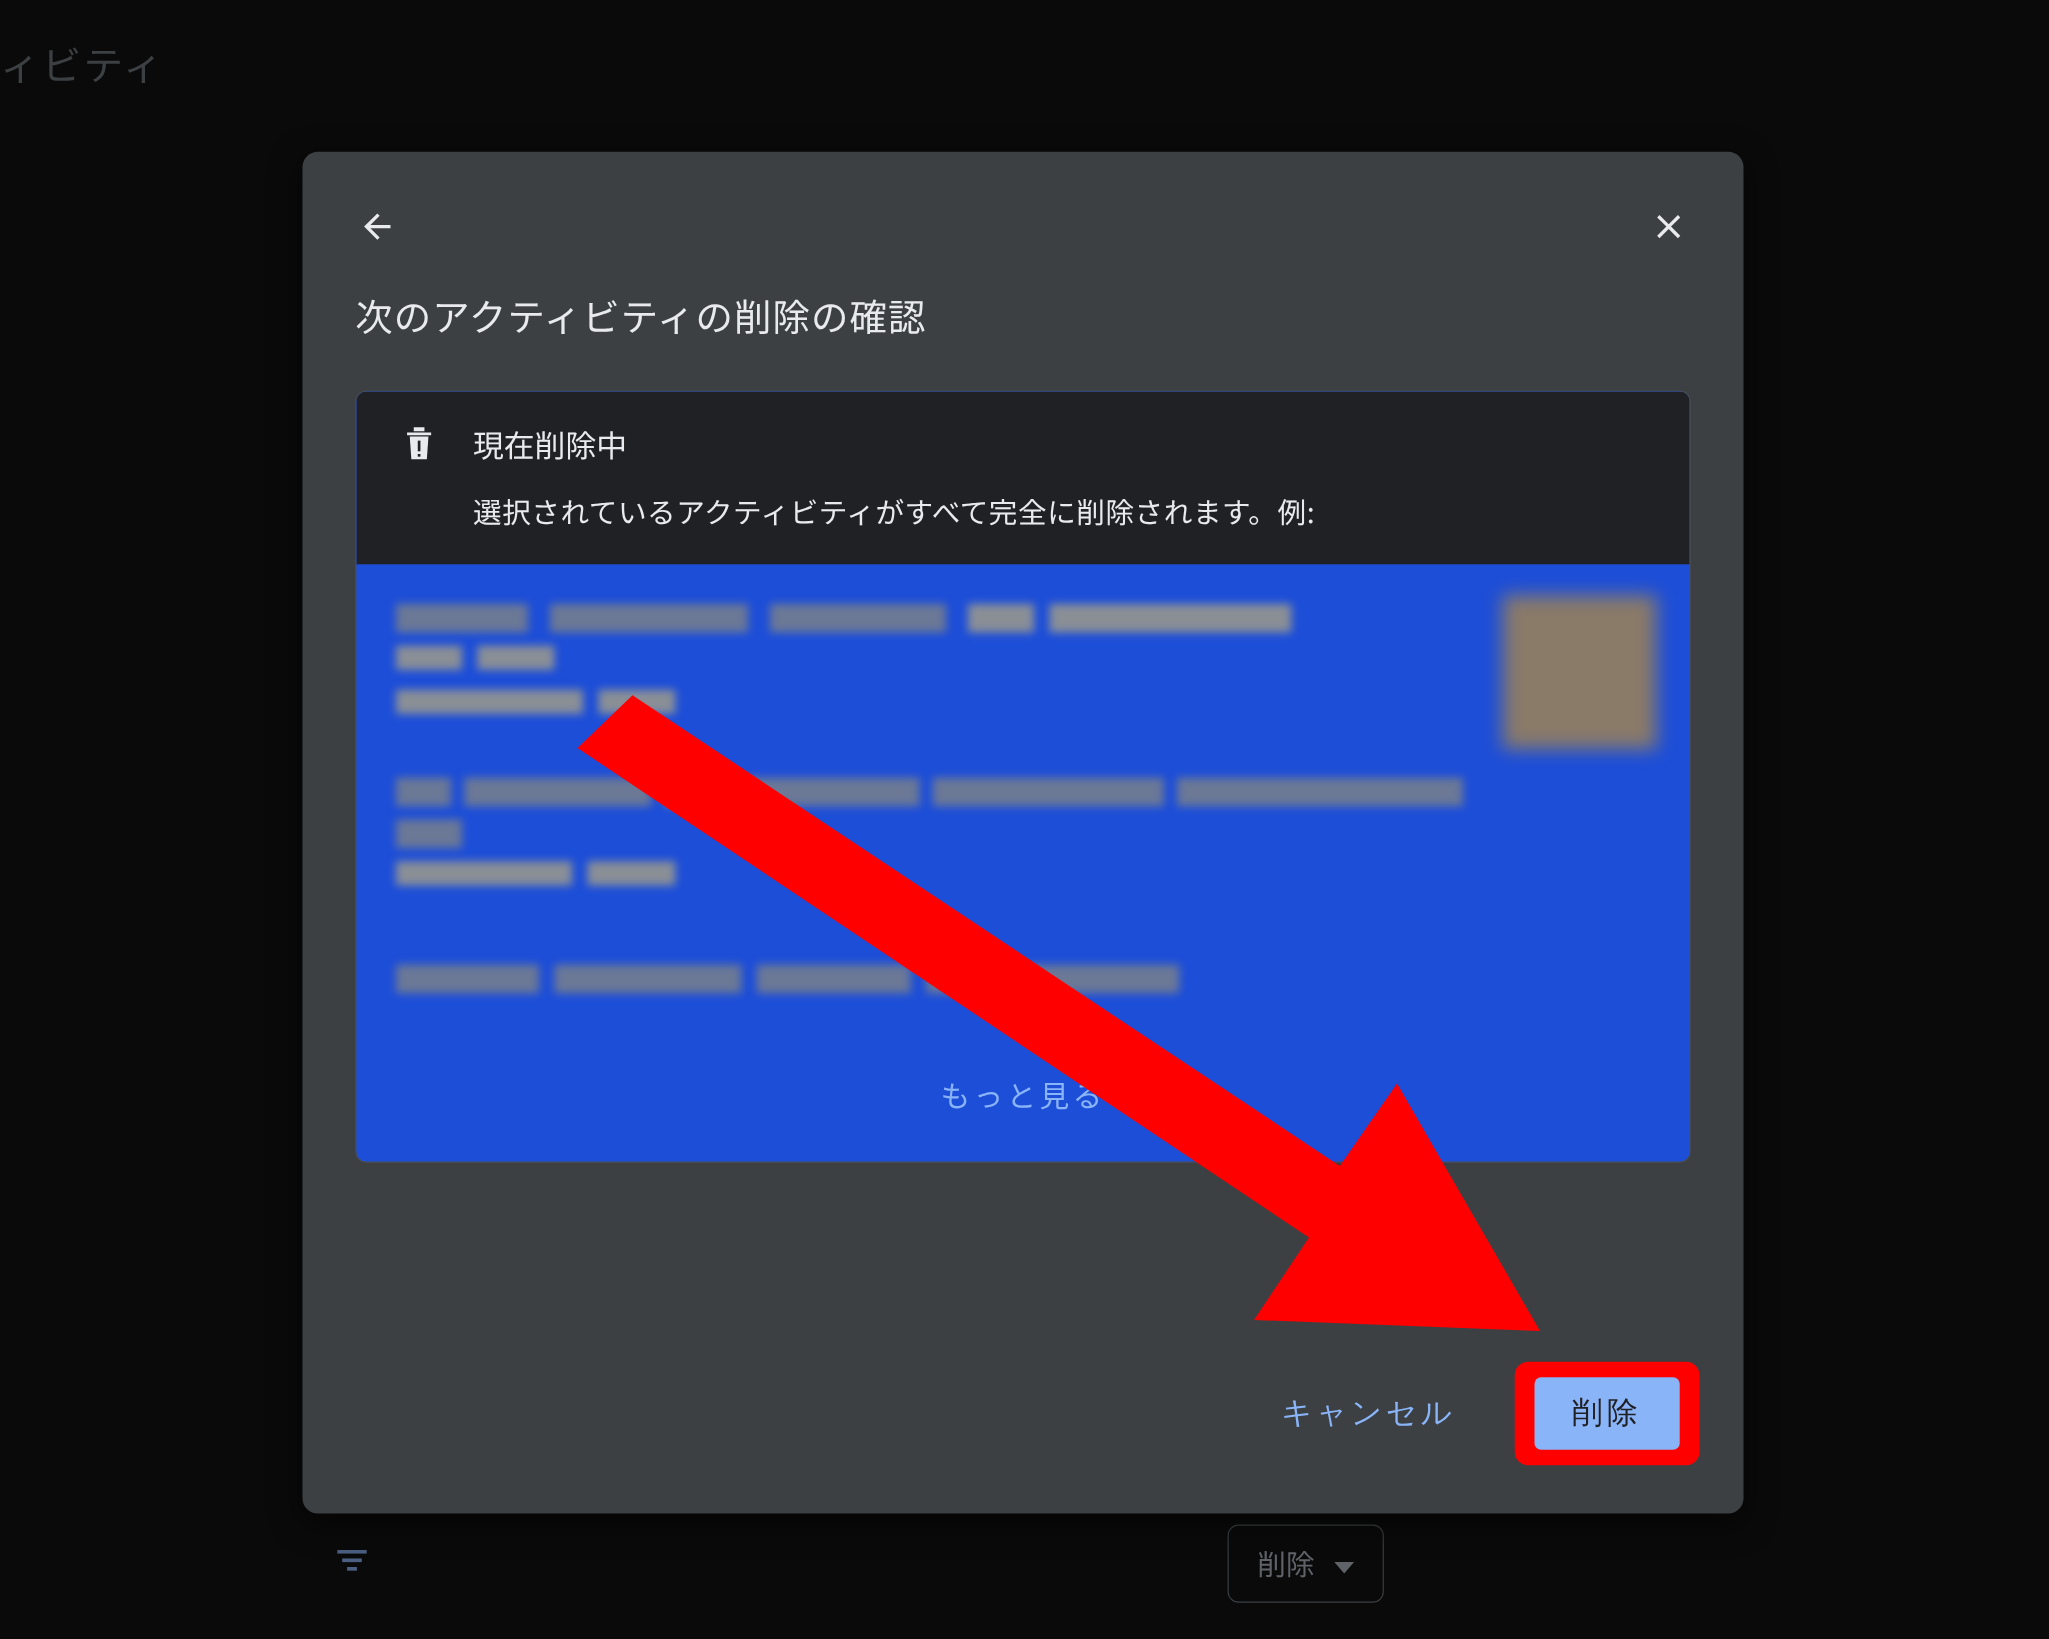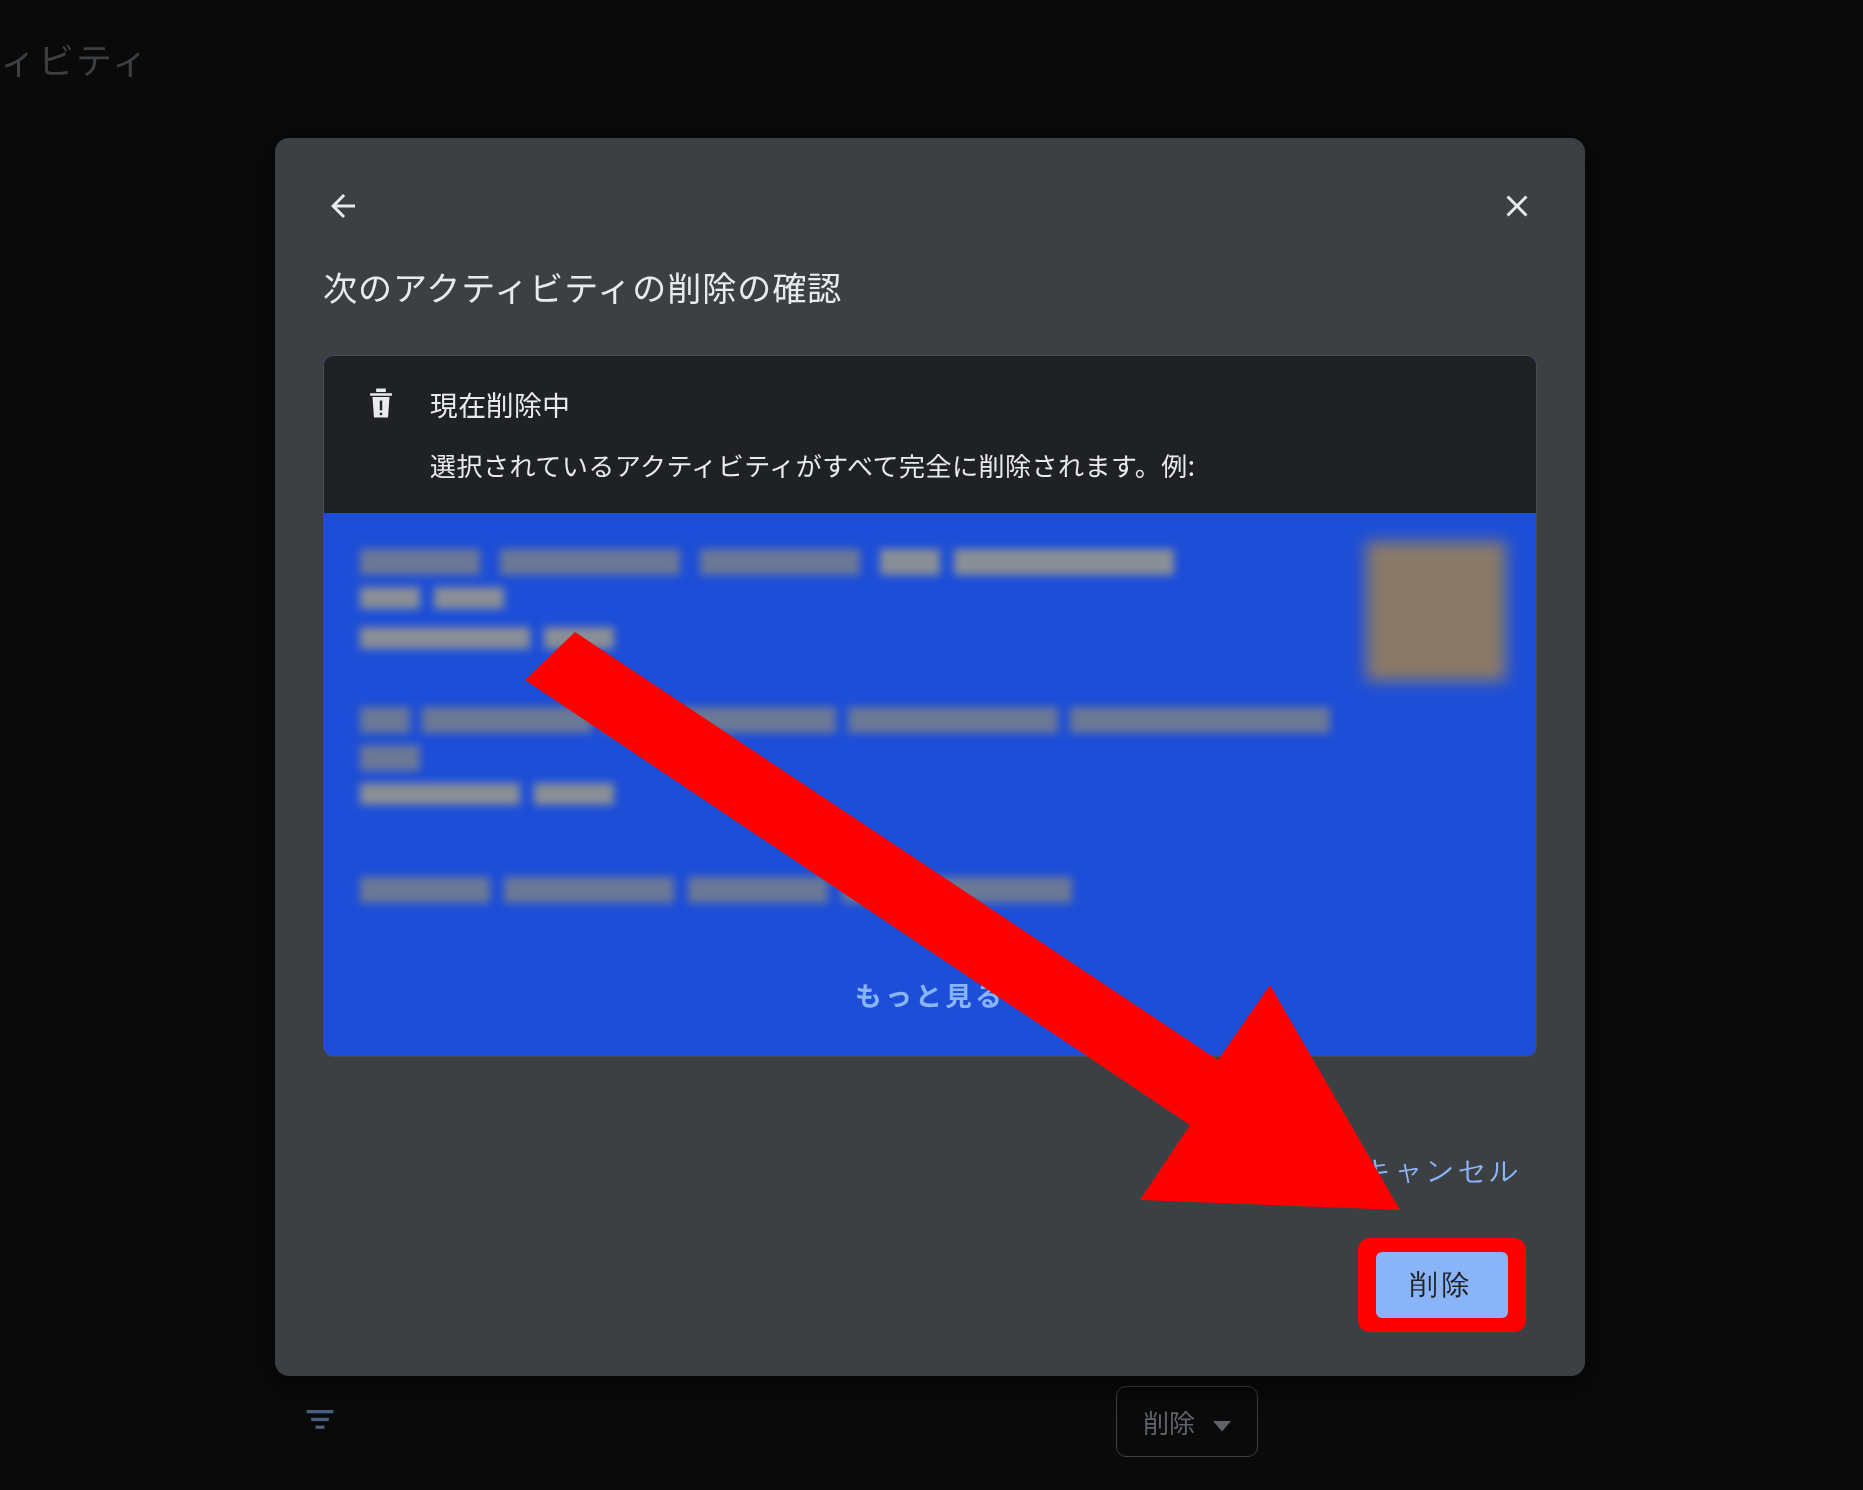--- a/index.html
+++ b/index.html
@@ -126,31 +126,29 @@
 
   .more-link {
     text-align: center;
     padding: 26px 0 34px 0;
   }
   .more-link span {
     color: #8ab4f8;
     font-size: 27px;
     cursor: pointer;
     letter-spacing: 3px;
-    font-weight: bold;
   }
 
   .dialog-actions {
     position: absolute;
     right: 40px;
     bottom: 44px;
     display: flex;
     align-items: center;
     gap: 30px;
-    flex-direction: column;
   }
   .btn-cancel {
     color: #8ab4f8;
     font-size: 28px;
     padding: 18px 24px;
     cursor: pointer;
     letter-spacing: 3px;
     background: none;
     border: none;
   }

